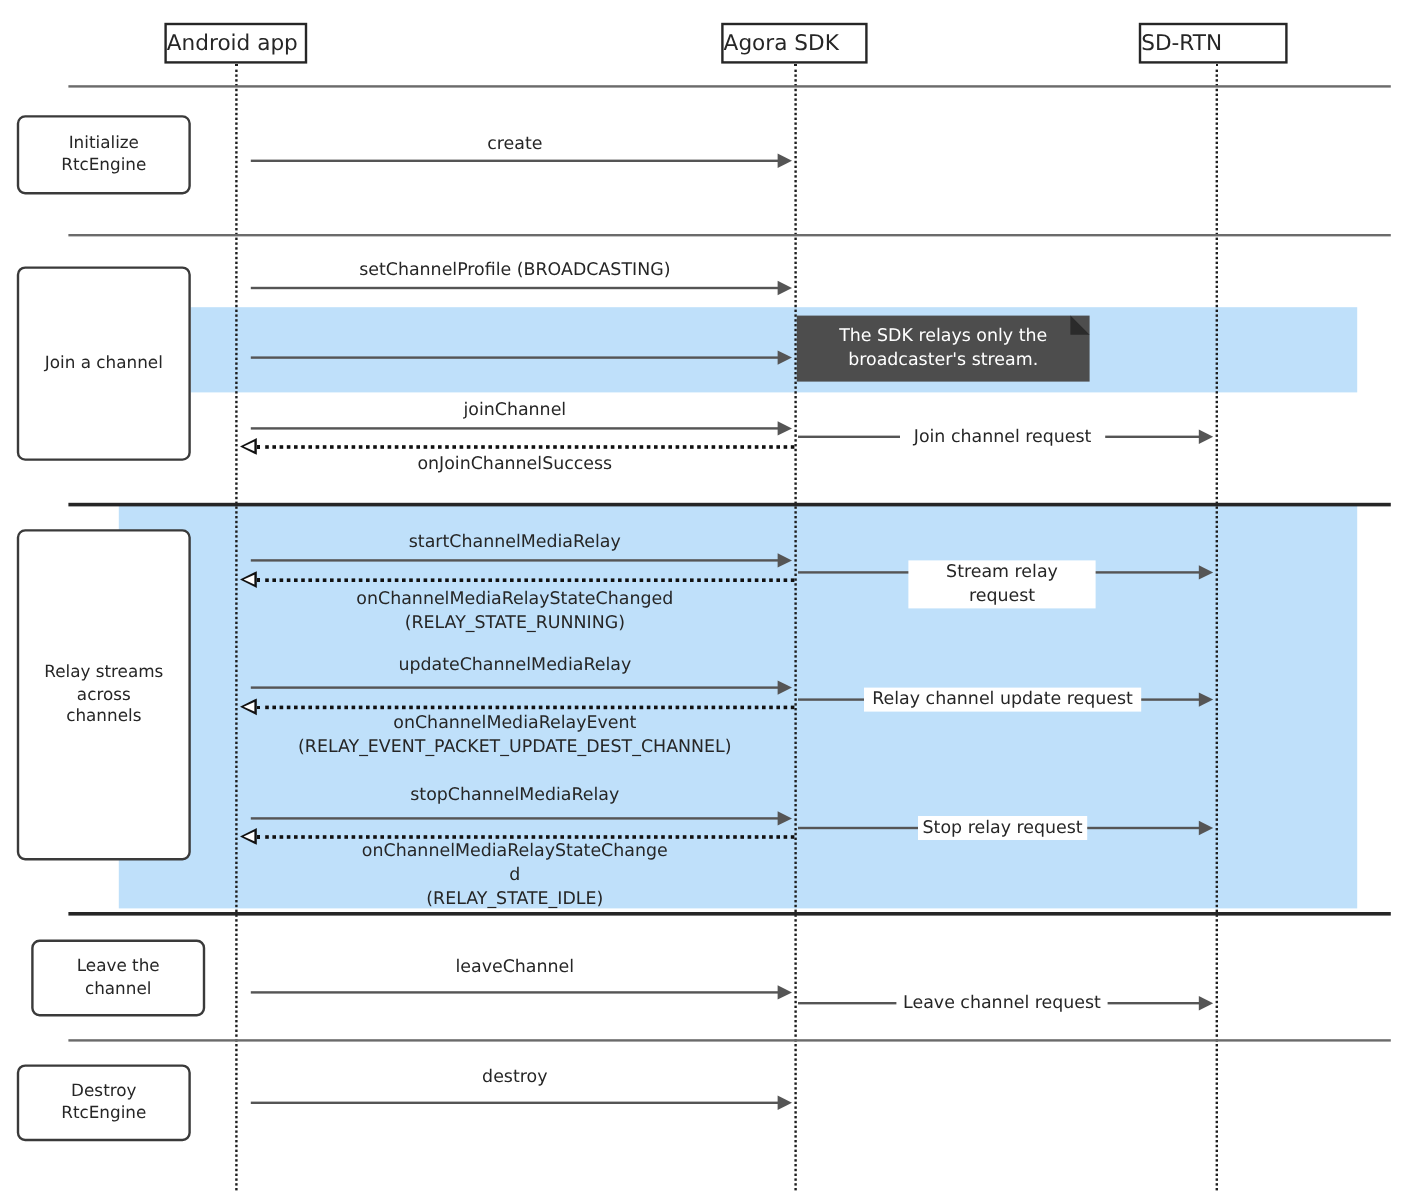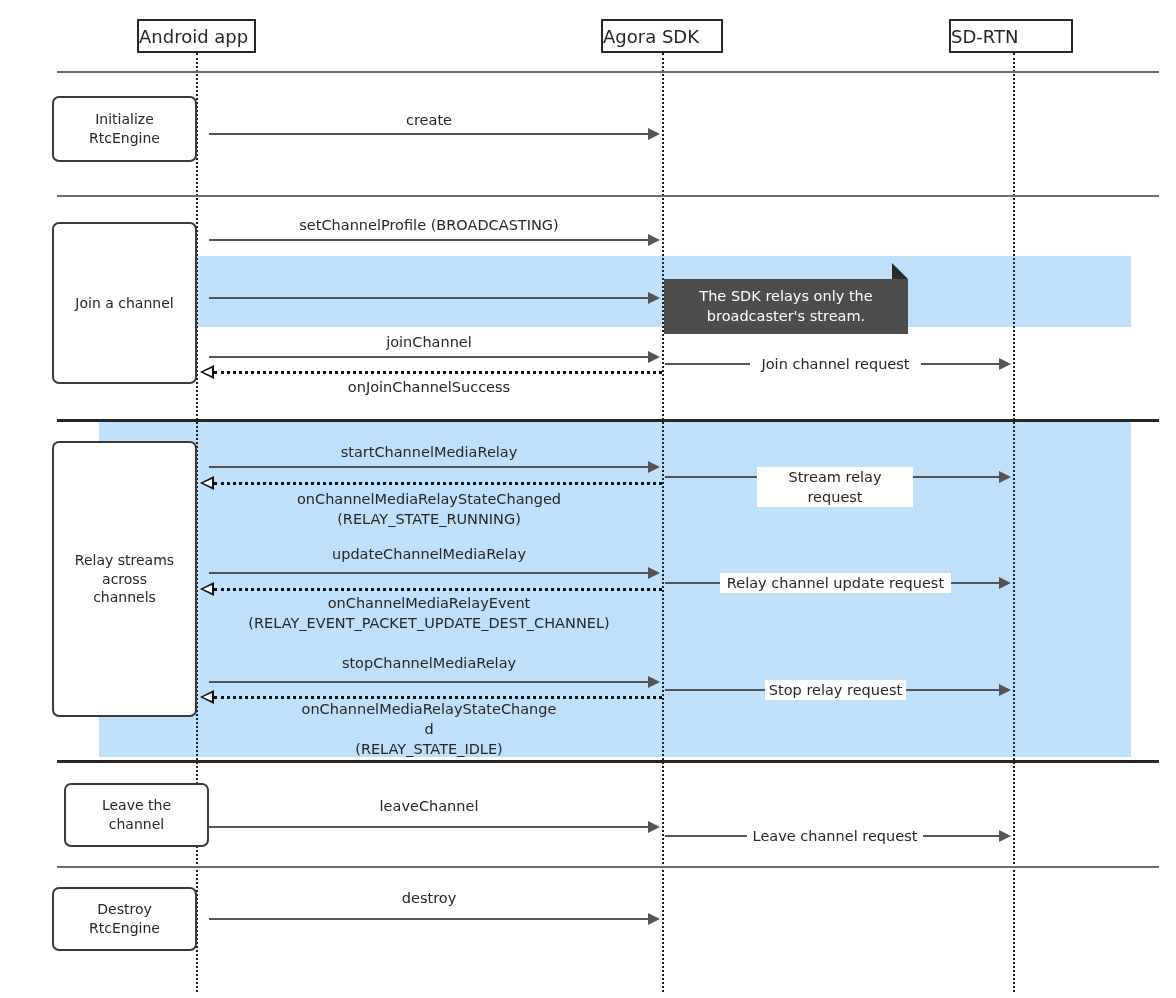--- a/index.html
+++ b/index.html
@@ -56,21 +56,20 @@
     border-radius: 7px;
     background: #ffffff;
     color: #262626;
     font-size: 14px;
     line-height: 1.35;
     display: flex;
     align-items: center;
     justify-content: center;
     text-align: center;
     z-index: 7;
-    margin-left: 38px;
   }
   
   .highlight {
     position: absolute;
     background: #bfe0fa;
     z-index: 1;
   }
   
   .msg-line {
     position: absolute;
@@ -131,21 +130,20 @@
     background: #4d4d4d;
     color: #ffffff;
     font-size: 14.5px;
     line-height: 1.33;
     text-align: center;
     display: flex;
     align-items: center;
     justify-content: center;
     padding: 6px 14px;
     z-index: 8;
-    margin-top: 16px;
   }
   .note-fold {
     position: absolute;
     width: 0;
     height: 0;
     border-left: 16px solid #2b2b2b;
     border-top: 16px solid transparent;
     z-index: 9;
   }
 </style>

